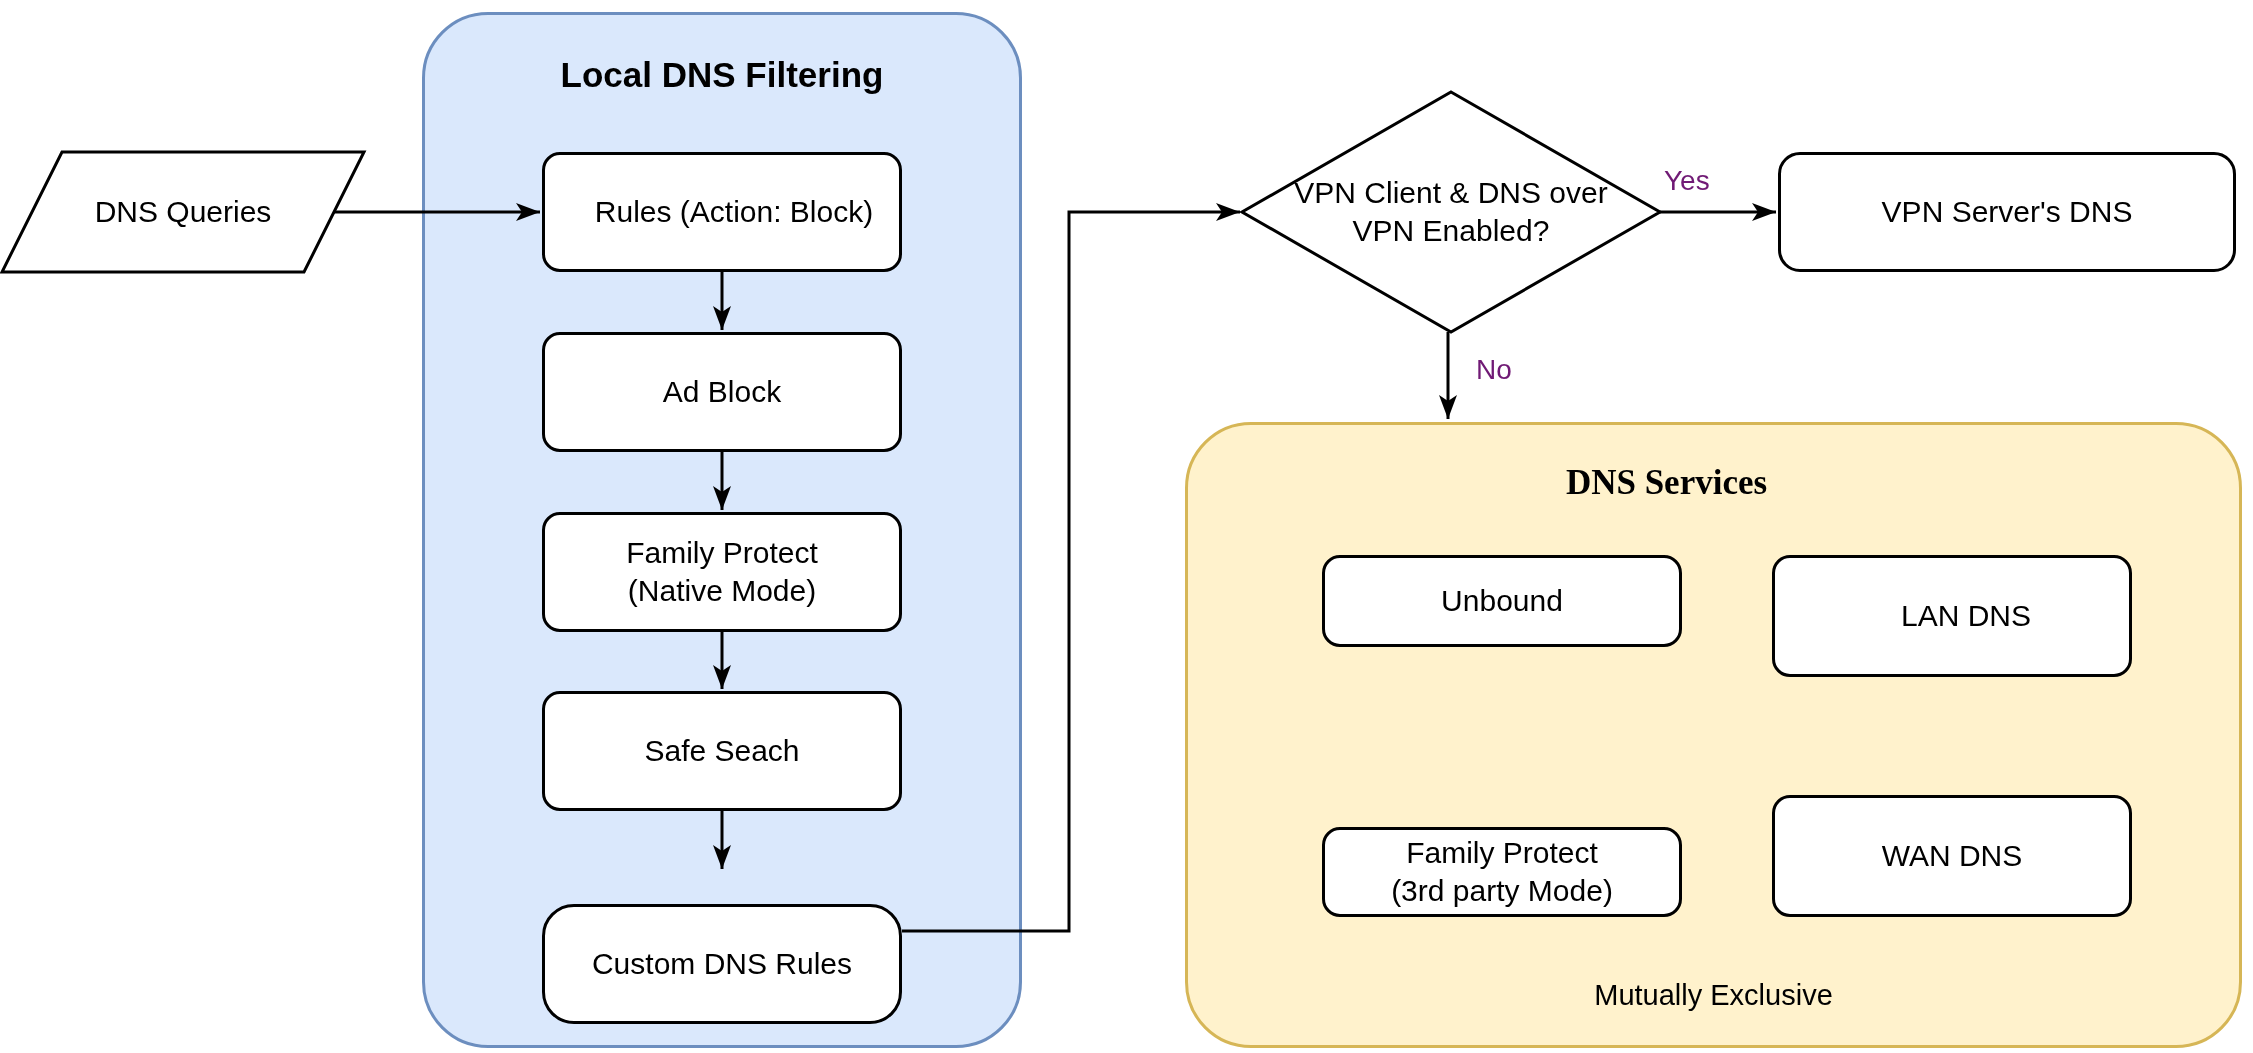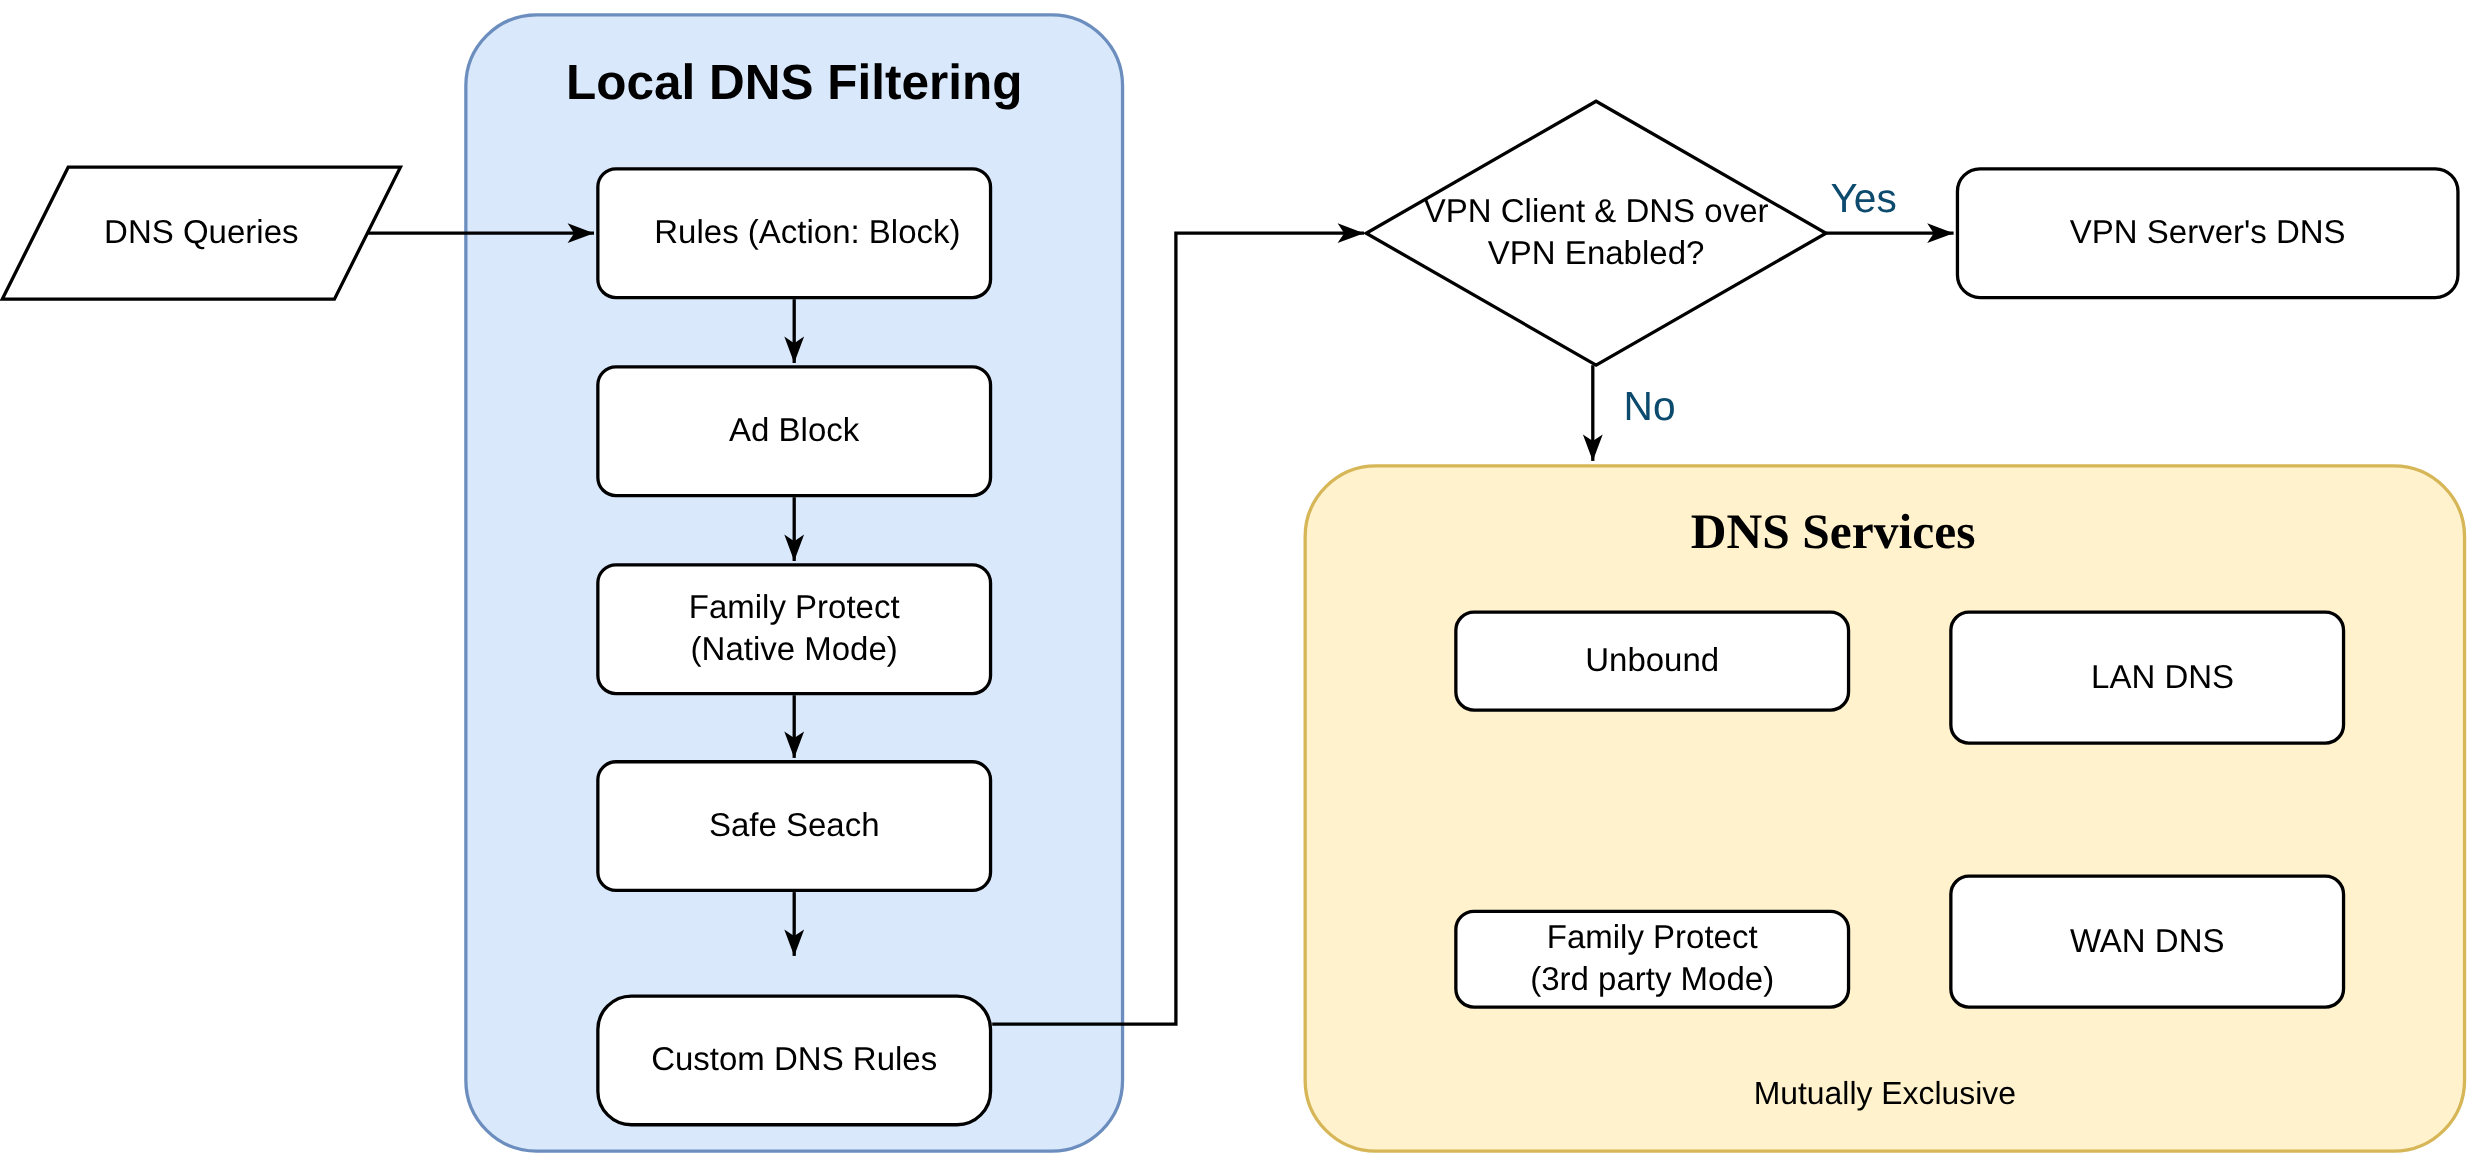--- a/index.html
+++ b/index.html
@@ -16,21 +16,21 @@
   .container.blue{
     left:422px;top:12px;width:600px;height:1036px;border-radius:66px;
     background:#DAE8FC;border:3px solid #6C8EBF;
   }
   .container.yellow{
     left:1185px;top:422px;width:1057px;height:626px;border-radius:66px;
     background:#FFF2CC;border:3px solid #D6B656;
   }
   .container-title{
     position:absolute;display:flex;align-items:center;justify-content:center;
-    font-size:45px;font-weight:bold;color:#000000;text-align:center;
+    font-size:35px;font-weight:bold;color:#000000;text-align:center;
   }
   .title-blue{left:422px;top:55px;width:600px;height:40px;}
   .title-yellow{left:1185px;top:463px;width:963px;height:40px;font-family:Liberation Serif, serif;}
   .node{
     position:absolute;box-sizing:border-box;background:#ffffff;border:3px solid #000000;
     border-radius:18px;display:flex;align-items:center;justify-content:center;
     text-align:center;white-space:pre-line;font-size:30px;line-height:38px;
   }
   
   .step{left:542px;width:360px;height:120px;}
@@ -45,21 +45,21 @@
   .svc-left{left:1322px;width:360px;}
   .svc-right{left:1772px;width:360px;}
   .svc-0{top:555px;height:92px;}
   .svc-1{top:690px;height:90px;}
   .svc-2{top:827px;height:90px;}
   .svc-r0{top:555px;height:122px;padding-left:28px;}
   .svc-r1{top:795px;height:122px;}
   
   .parallelogram-label{left:2px;top:152px;width:362px;height:120px;}
   .diamond-label{left:1242px;top:92px;width:418px;height:240px;}
-  .edge-label{position:absolute;font-size:37px;line-height:34px;color:#0c4a6e;}
+  .edge-label{position:absolute;font-size:28px;line-height:34px;color:#701a75;}
   .yes-label{left:1664px;top:164px;}
   .no-label{left:1476px;top:353px;}
   .footnote{left:1185px;top:975px;width:1057px;height:40px;font-size:29px;}
 </style>
 </head>
 <body>
 
 <div class="canvas">
 
   <div class="container blue"></div>

